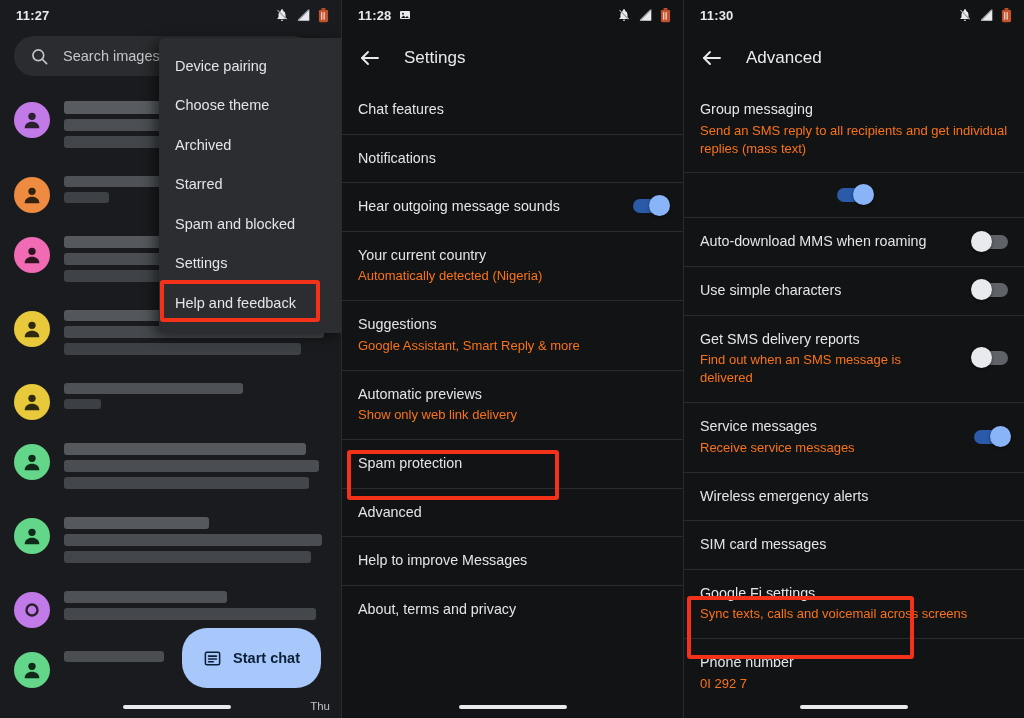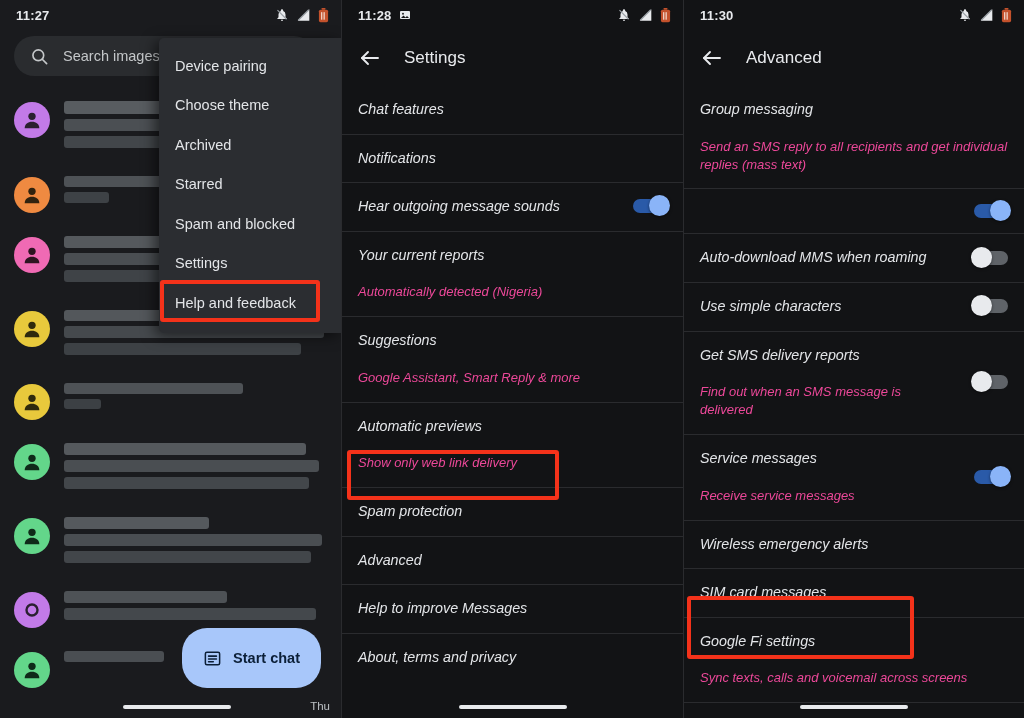--- a/index.html
+++ b/index.html
@@ -72,28 +72,28 @@
     white-space: nowrap;
   }
 
   
   .appbar { height: 56px; display: flex; align-items: center; gap: 22px; padding: 0 0 0 16px; }
   .appbar .backarrow { width: 24px; height: 24px; }
   .appbar .title { color: #e8eaed; font-size: 17px; }
 
   .list { width: 100%; }
   .row {
-    display: flex; align-items: center; justify-content: flex-end;
+    display: flex; align-items: center; justify-content: center;
     padding: 14px 16px 15px 16px; border-top: 1px solid #2a2b2e;
-    min-height: 45px; gap: 10px; font-style: italic;
+    min-height: 45px; gap: 10px;
   }
   .row.first { border-top: none; }
   .row-text { flex: 1; }
   .row-title { color: #e3e5e8; font-size: 14.3px; line-height: 1.3; }
-  .row-sub { color: #ec4899; font-size: 13px; line-height: 1.38; margin-top: 19px; }
+  .row-sub { color: #f97316; font-size: 13px; line-height: 1.38; margin-top: 3px; }
 
   .toggle { width: 34px; height: 14px; border-radius: 8px; position: relative; min-width: 34px; }
   .toggle.on  { background: #2a5aa8; }
   .toggle.off { background: #5f6368; }
   .toggle .knob {
     position: absolute; top: -4px; width: 21px; height: 21px; border-radius: 50%;
     box-shadow: 0 1px 3px rgba(0,0,0,.5);
   }
   .toggle.on  .knob { right: -3px; background: #8ab4f8; }
   .toggle.off .knob { left: -3px;  background: #e8eaed; }
@@ -383,21 +383,21 @@
       <div class="row">
         <div class="row-text">
             <div class="row-title">Hear outgoing message sounds</div>
           </div>
         <div class="toggle on">
             <div class="knob"></div>
           </div>
       </div>
       <div class="row">
         <div class="row-text">
-          <div class="row-title">Your current reports</div>
+          <div class="row-title">Your current country</div>
           <div class="row-sub">Automatically detected (Nigeria)</div>
         </div>
       </div>
       <div class="row">
         <div class="row-text">
           <div class="row-title">Suggestions</div>
           <div class="row-sub">Google Assistant, Smart Reply &amp; more</div>
         </div>
       </div>
       <div class="row">

